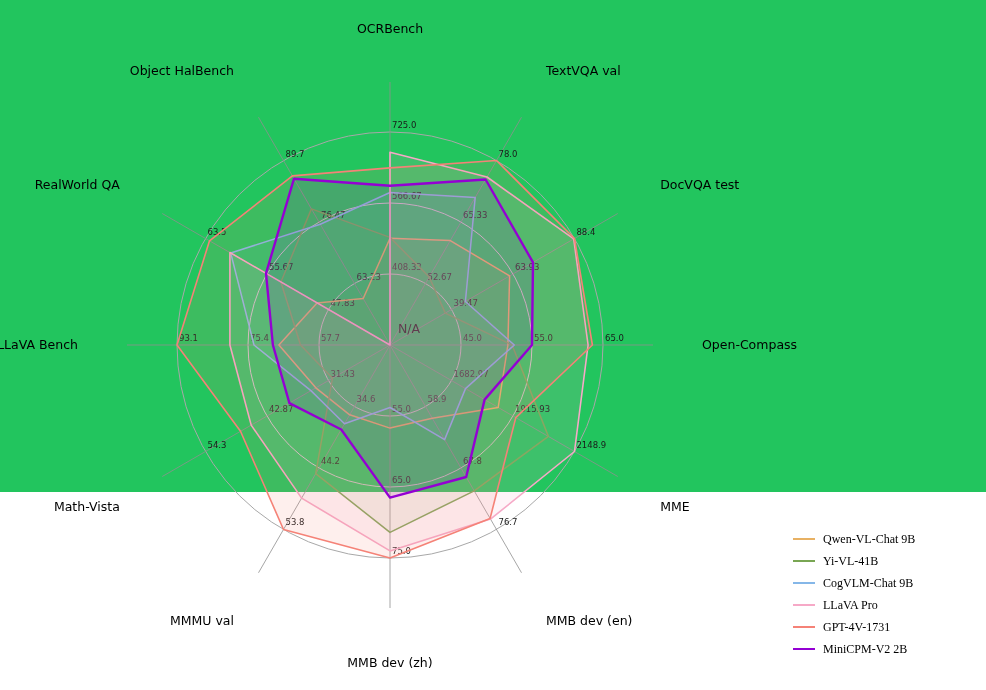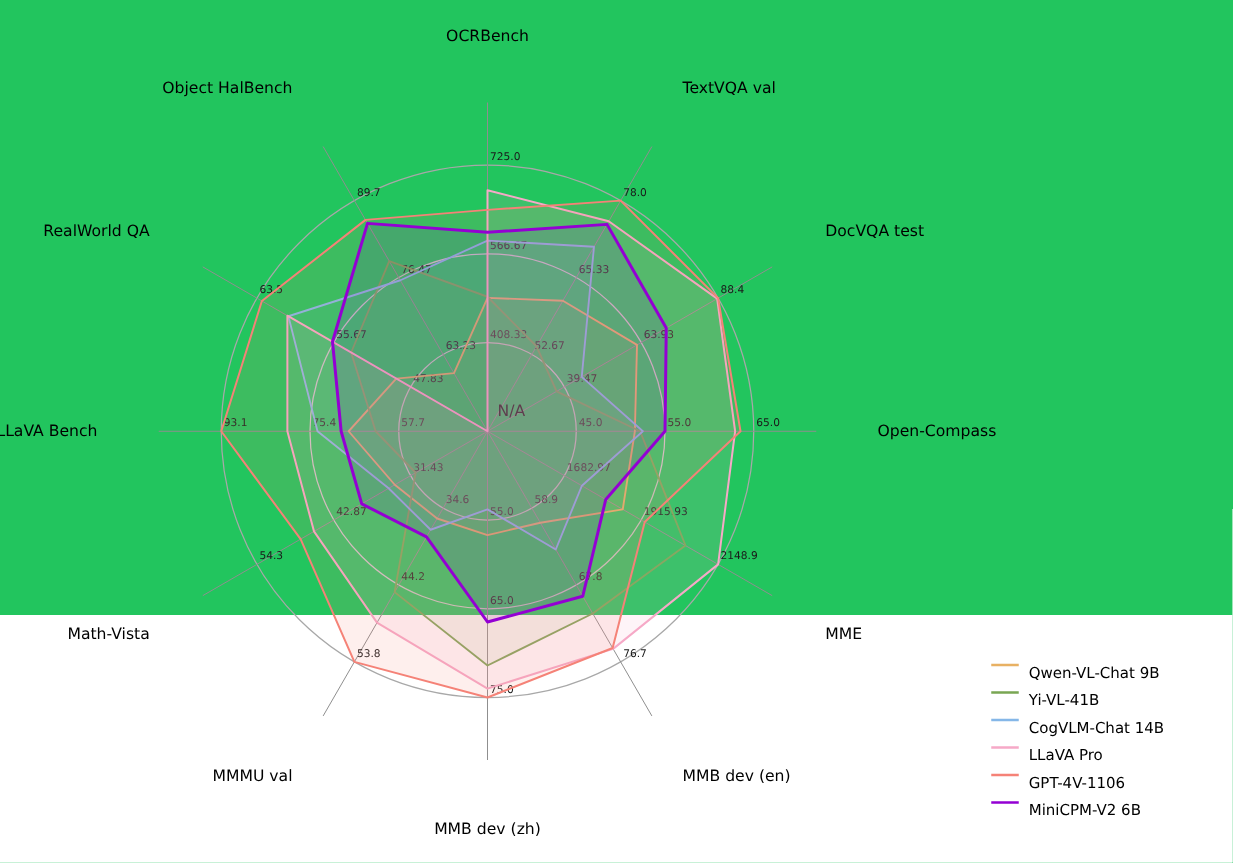--- a/index.html
+++ b/index.html
@@ -3,21 +3,21 @@
 <meta charset="utf-8">
 <style>
   html,body{margin:0;padding:0;background:#ffffff;width:986px;height:690px;overflow:hidden;
     font-family:"DejaVu Sans","Liberation Sans",sans-serif;}
   #stage{position:relative;width:986px;height:492px;background:#22c55e;}
   svg{position:absolute;left:0;top:0;}
   .axis-title{font-size:12.5px;fill:#000000;}
   .tick-label{font-size:8.5px;fill:#1a1a1a;}
   .center-label{font-size:12.5px;fill:#000000;}
   #legend{position:absolute;left:793px;top:531px;display:flex;flex-direction:column;gap:6px;}
-  .legend-item{display:flex;align-items:flex-start;height:16px;}
+  .legend-item{display:flex;align-items:center;height:16px;font-family:Liberation Serif, serif;}
   .legend-swatch{display:inline-block;width:22px;height:0;border-top-style:solid;margin-right:8px;}
   .legend-label{font-size:12px;color:#000000;white-space:nowrap;}
 </style>
 </head>
 <body>
 
 <div id="stage">
   <svg id="radar" width="986" height="690" viewBox="0 0 986 690">
       <circle cx="390" cy="345" r="71" fill="none" stroke="#c9c9c9" stroke-width="1"></circle>
       <circle cx="390" cy="345" r="142" fill="none" stroke="#c9c9c9" stroke-width="1"></circle>
@@ -94,28 +94,28 @@
       <div class="legend-item">
         <span class="legend-swatch" style="border-top-color: rgb(232, 177, 99); border-top-width: 2px;"></span>
         <span class="legend-label">Qwen-VL-Chat 9B</span>
       </div>
       <div class="legend-item">
         <span class="legend-swatch" style="border-top-color: rgb(121, 166, 83); border-top-width: 2px;"></span>
         <span class="legend-label">Yi-VL-41B</span>
       </div>
       <div class="legend-item">
         <span class="legend-swatch" style="border-top-color: rgb(133, 183, 232); border-top-width: 2px;"></span>
-        <span class="legend-label">CogVLM-Chat 14B</span>
+        <span class="legend-label">CogVLM-Chat 9B</span>
       </div>
       <div class="legend-item">
         <span class="legend-swatch" style="border-top-color: rgb(246, 169, 199); border-top-width: 2px;"></span>
         <span class="legend-label">LLaVA Pro</span>
       </div>
       <div class="legend-item">
         <span class="legend-swatch" style="border-top-color: rgb(245, 130, 119); border-top-width: 2px;"></span>
-        <span class="legend-label">GPT-4V-1106</span>
+        <span class="legend-label">GPT-4V-1731</span>
       </div>
       <div class="legend-item">
         <span class="legend-swatch" style="border-top-color: rgb(148, 0, 211); border-top-width: 2.4px;"></span>
-        <span class="legend-label">MiniCPM-V2 6B</span>
+        <span class="legend-label">MiniCPM-V2 2B</span>
       </div>
     </div>
 </div>
 
 </body></html>

